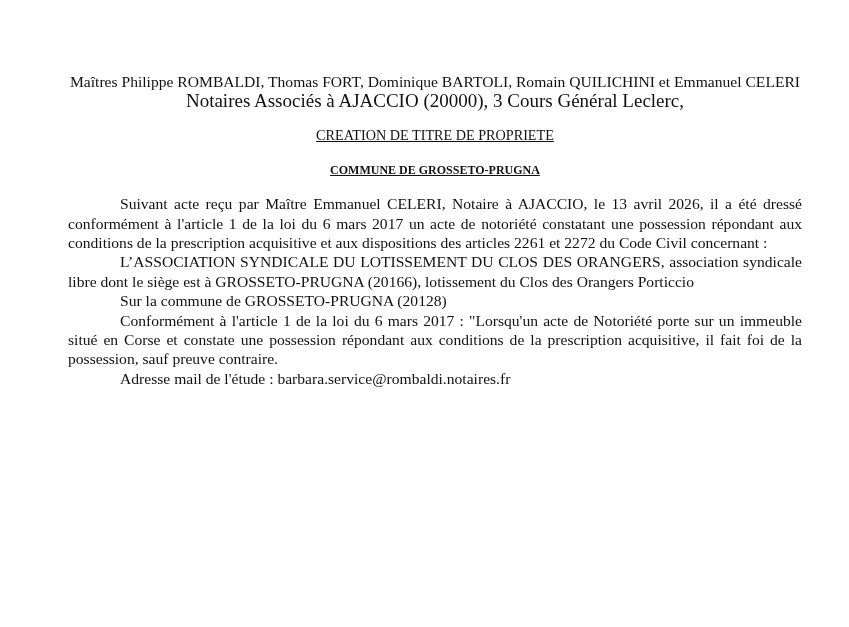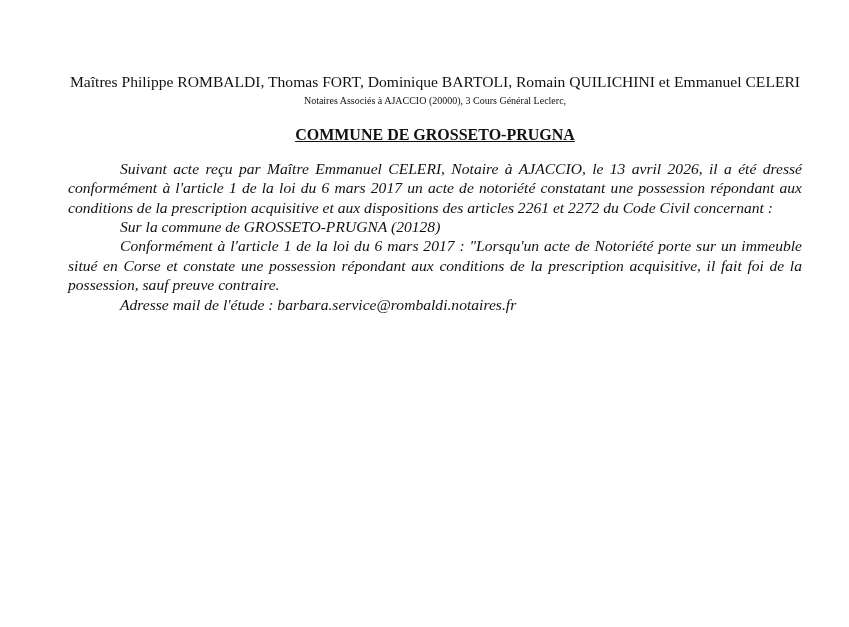--- a/index.html
+++ b/index.html
@@ -23,64 +23,67 @@
       font-size: 15.6px;
       line-height: 19.4px;
     }
     .center {
       text-align: center;
     }
     .header-names {
       font-size: 15.6px;
     }
     .header-address {
-      font-size: 10px;
+      font-size: 19px;
       line-height: 19px;
     }
     .title1 {
       margin-top: 16px;
       text-align: center;
       font-size: 14.2px;
     }
     .title1 span {
       text-decoration: underline;
     }
     .title2 {
       margin-top: 15px;
       text-align: center;
       font-weight: bold;
-      font-size: 16px;
+      font-size: 12px;
     }
     .title2 span {
       text-decoration: underline;
     }
     .body {
       margin-top: 14px;
     }
     .para {
       text-align: justify;
       text-indent: 52px;
       margin: 0;
-      font-style: italic;
     }
     .para.noj {
       text-align: left;
     }
   </style>
 </head>
 <body>
 
 <div class="page">
   <div class="center header-names">Maîtres Philippe ROMBALDI, Thomas FORT, Dominique BARTOLI, Romain QUILICHINI et Emmanuel CELERI</div>
   <div class="center header-address">Notaires Associés à AJACCIO (20000), 3 Cours Général Leclerc,</div>
 
+  <div class="title1">
+    <span>CREATION DE TITRE DE PROPRIETE</span>
+  </div>
 
   <div class="title2">
     <span>COMMUNE DE GROSSETO-PRUGNA</span>
   </div>
 
   <div class="body">
     <p class="para">Suivant acte reçu par Maître Emmanuel CELERI, Notaire à AJACCIO, le 13 avril 2026, il a été dressé conformément à l'article 1 de la loi du 6 mars 2017 un acte de notoriété constatant une possession répondant aux conditions de la prescription acquisitive et aux dispositions des articles 2261 et 2272 du Code Civil concernant :</p>
+    <p class="para">L’ASSOCIATION SYNDICALE DU LOTISSEMENT DU CLOS DES ORANGERS, association syndicale libre dont le siège est à GROSSETO-PRUGNA (20166), lotissement du Clos des Orangers Porticcio</p>
     <p class="para noj">Sur la commune de GROSSETO-PRUGNA (20128)</p>
     <p class="para">Conformément à l'article 1 de la loi du 6 mars 2017 : "Lorsqu'un acte de Notoriété porte sur un immeuble situé en Corse et constate une possession répondant aux conditions de la prescription acquisitive, il fait foi de la possession, sauf preuve contraire.</p>
     <p class="para noj">Adresse mail de l'étude : barbara.service@rombaldi.notaires.fr</p>
   </div>
 </div>
 
 </body></html>

